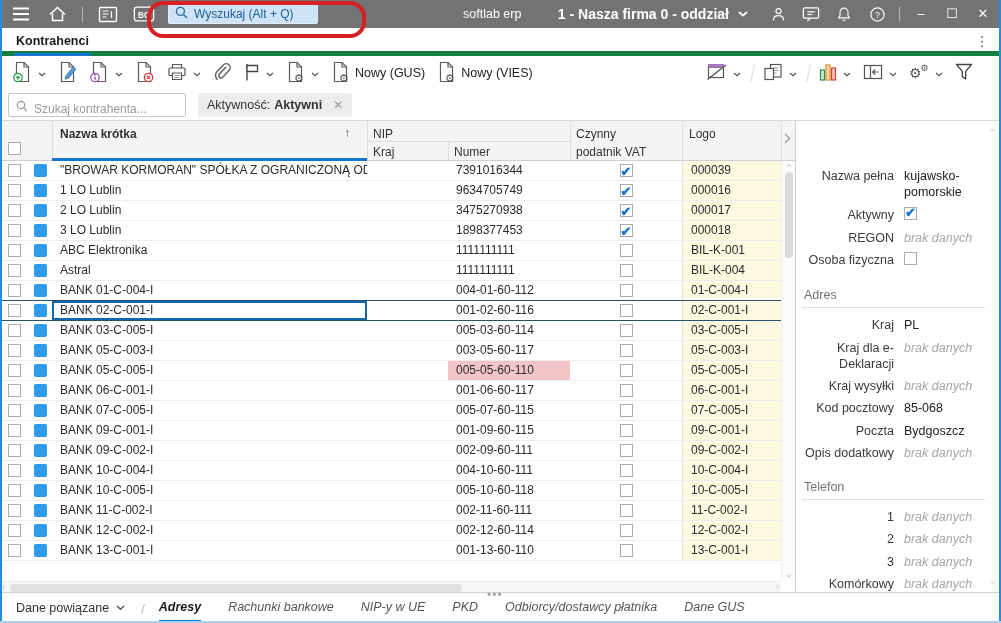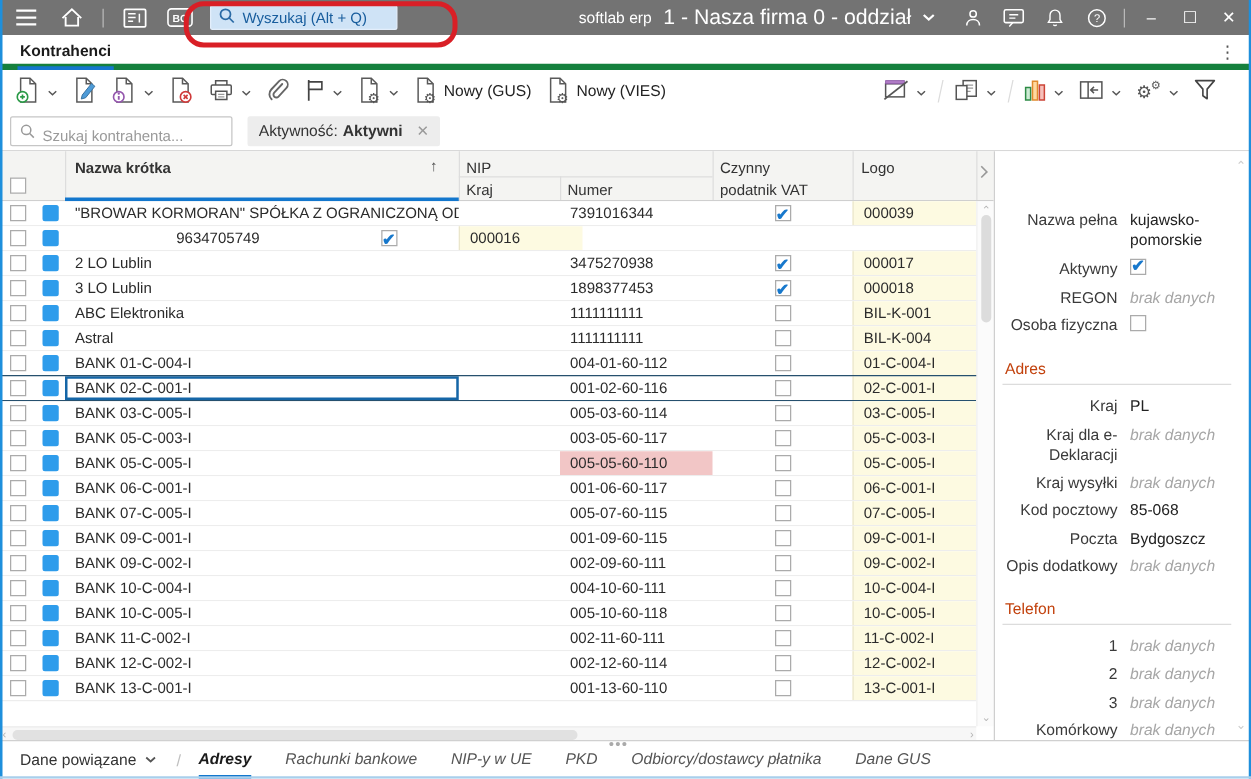--- a/index.html
+++ b/index.html
@@ -17,21 +17,21 @@
   .tb-left { position:absolute; left:10px; top:0; height:28px; display:flex; align-items:center; gap:14px; }
   .tb-div { width:1px; height:15px; background:rgba(255,255,255,.5); }
   .tb-icon { display:flex; align-items:center; justify-content:center; width:22px; height:22px; cursor:pointer; }
   .search-pill { position:absolute; left:168px; top:4px; width:150px; height:20px; background:#cfe3f6;
                  border:1px solid #e3eefb; border-radius:2px; display:flex; align-items:center; gap:6px;
                  padding:0 6px; color:#185d9d; font-size:12px; }
   .red-annot { position:absolute; left:147px; top:1px; width:219px; height:37px; border:4px solid #d91f26;
                border-radius:16px; z-index:60; pointer-events:none; }
   .tb-title { position:absolute; left:463px; top:7px; font-size:12.5px; color:#fff; }
   .tb-right { position:absolute; right:8px; top:0; height:28px; display:flex; align-items:center; gap:11px; }
-  .tb-company { display:flex; align-items:center; gap:9px; font-size:17px; margin-right:8px; cursor:pointer; }
+  .tb-company { display:flex; align-items:center; gap:9px; font-size:14px; margin-right:8px; cursor:pointer;font-weight:bold; }
   .tb-ctl { font-size:13px; width:20px; text-align:center; cursor:pointer; line-height:28px; }
 
   
   .tabstrip { position:absolute; left:0; top:28px; width:1001px; height:28px; background:#fff;
               border-bottom:5px solid #15803d; }
   .doc-tab { position:absolute; left:14px; top:0; height:28px; line-height:26px; font-size:12.5px; font-weight:bold;
              color:#1b1b1b; border-bottom:3px solid #1377cd; padding:0 2px; cursor:pointer; }
   .kebab { position:absolute; right:12px; top:5px; color:#555; font-size:14px; cursor:pointer; }
 
   
@@ -92,21 +92,21 @@
   .hthumb { position:absolute; left:10px; top:2px; width:452px; height:8px; background:#e1e1e1; border-radius:4px; }
   .expander { position:absolute; right:1px; top:9px; width:13px; text-align:center; color:#999; cursor:pointer; }
 
   
   .panel { position:absolute; left:795px; right:0; top:0; bottom:0; border-left:1px solid #cfcfcf; background:#fff;
            padding:44px 16px 0 6px; overflow:hidden; }
   .frow { display:flex; align-items:flex-start; padding:3px 0; font-size:12.5px; }
   .flabel { width:92px; flex:none; text-align:right; color:#3a3a3a; line-height:1.3; }
   .fval { margin-left:10px; flex:1; color:#222; line-height:1.3; word-wrap:break-word; }
   .fval.empty { color:#a6a6a6; font-style:italic; }
-  .fsection { color:#c2410c; border-bottom:1px solid #dcdcdc; padding:2px 0 5px 2px; margin:14px 0 6px; font-size:12.5px; }
+  .fsection { color:#737373; border-bottom:1px solid #dcdcdc; padding:2px 0 5px 2px; margin:14px 0 6px; font-size:12.5px; }
   .panel-chev { position:absolute; right:4px; color:#ccc; font-size:10px; }
 
   
   .bottombar { position:absolute; left:0; top:592px; width:1001px; height:31px; background:#fff;
                border-top:1px solid #d0d0d0; display:flex; align-items:center; padding-left:16px; }
   .bb-drop { display:flex; align-items:center; gap:7px; font-size:12.5px; color:#333; cursor:pointer; }
   .bb-slash { color:#c0c0c0; margin:0 14px 0 16px; font-size:13px; }
   .bb-tabs { display:flex; align-items:center; gap:27px; height:30px;font-style:italic; }
   .bb-tab { font-size:12.5px; color:#555; height:30px; line-height:28px; cursor:pointer; white-space:nowrap; }
   .bb-tab.active { color:#1b1b1b; font-weight:bold; border-bottom:3px solid #1377cd; }
@@ -414,20 +414,21 @@
             </div>
             <div class="c c-logo">000039</div>
           </div>
           <div class="trow">
             <div class="c c-sel">
               <span class="cb"></span>
             </div>
             <div class="c c-ico">
               <span class="sq"></span>
             </div>
+            <div class="c c-name">1 LO Lublin</div>
             <div class="c c-kraj"></div>
             <div class="c c-numer">9634705749</div>
             <div class="c c-vat">
               <span class="cb checked"></span>
             </div>
             <div class="c c-logo">000016</div>
           </div>
           <div class="trow">
             <div class="c c-sel">
               <span class="cb"></span>

